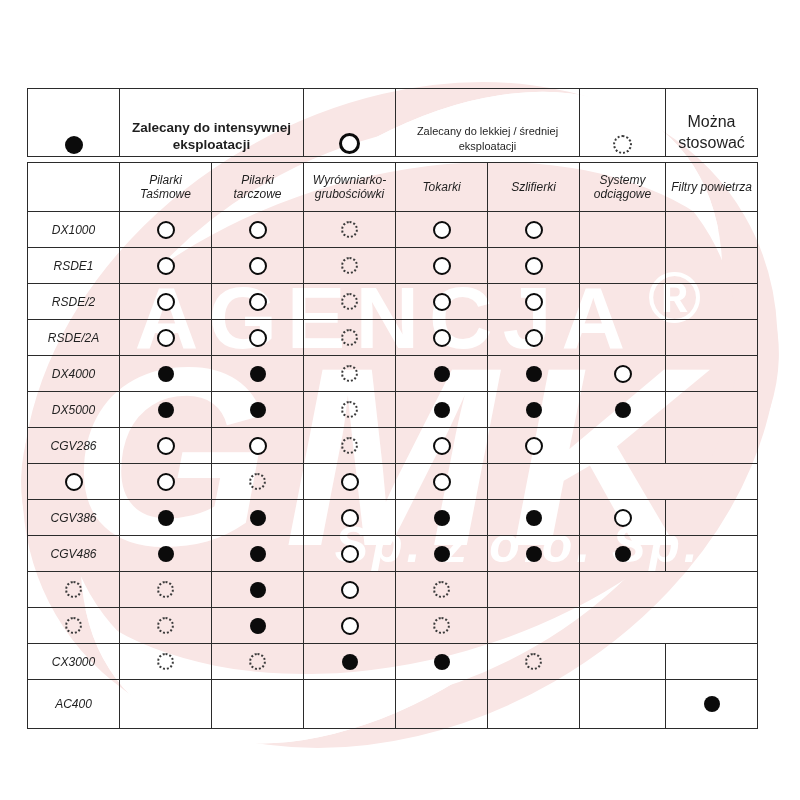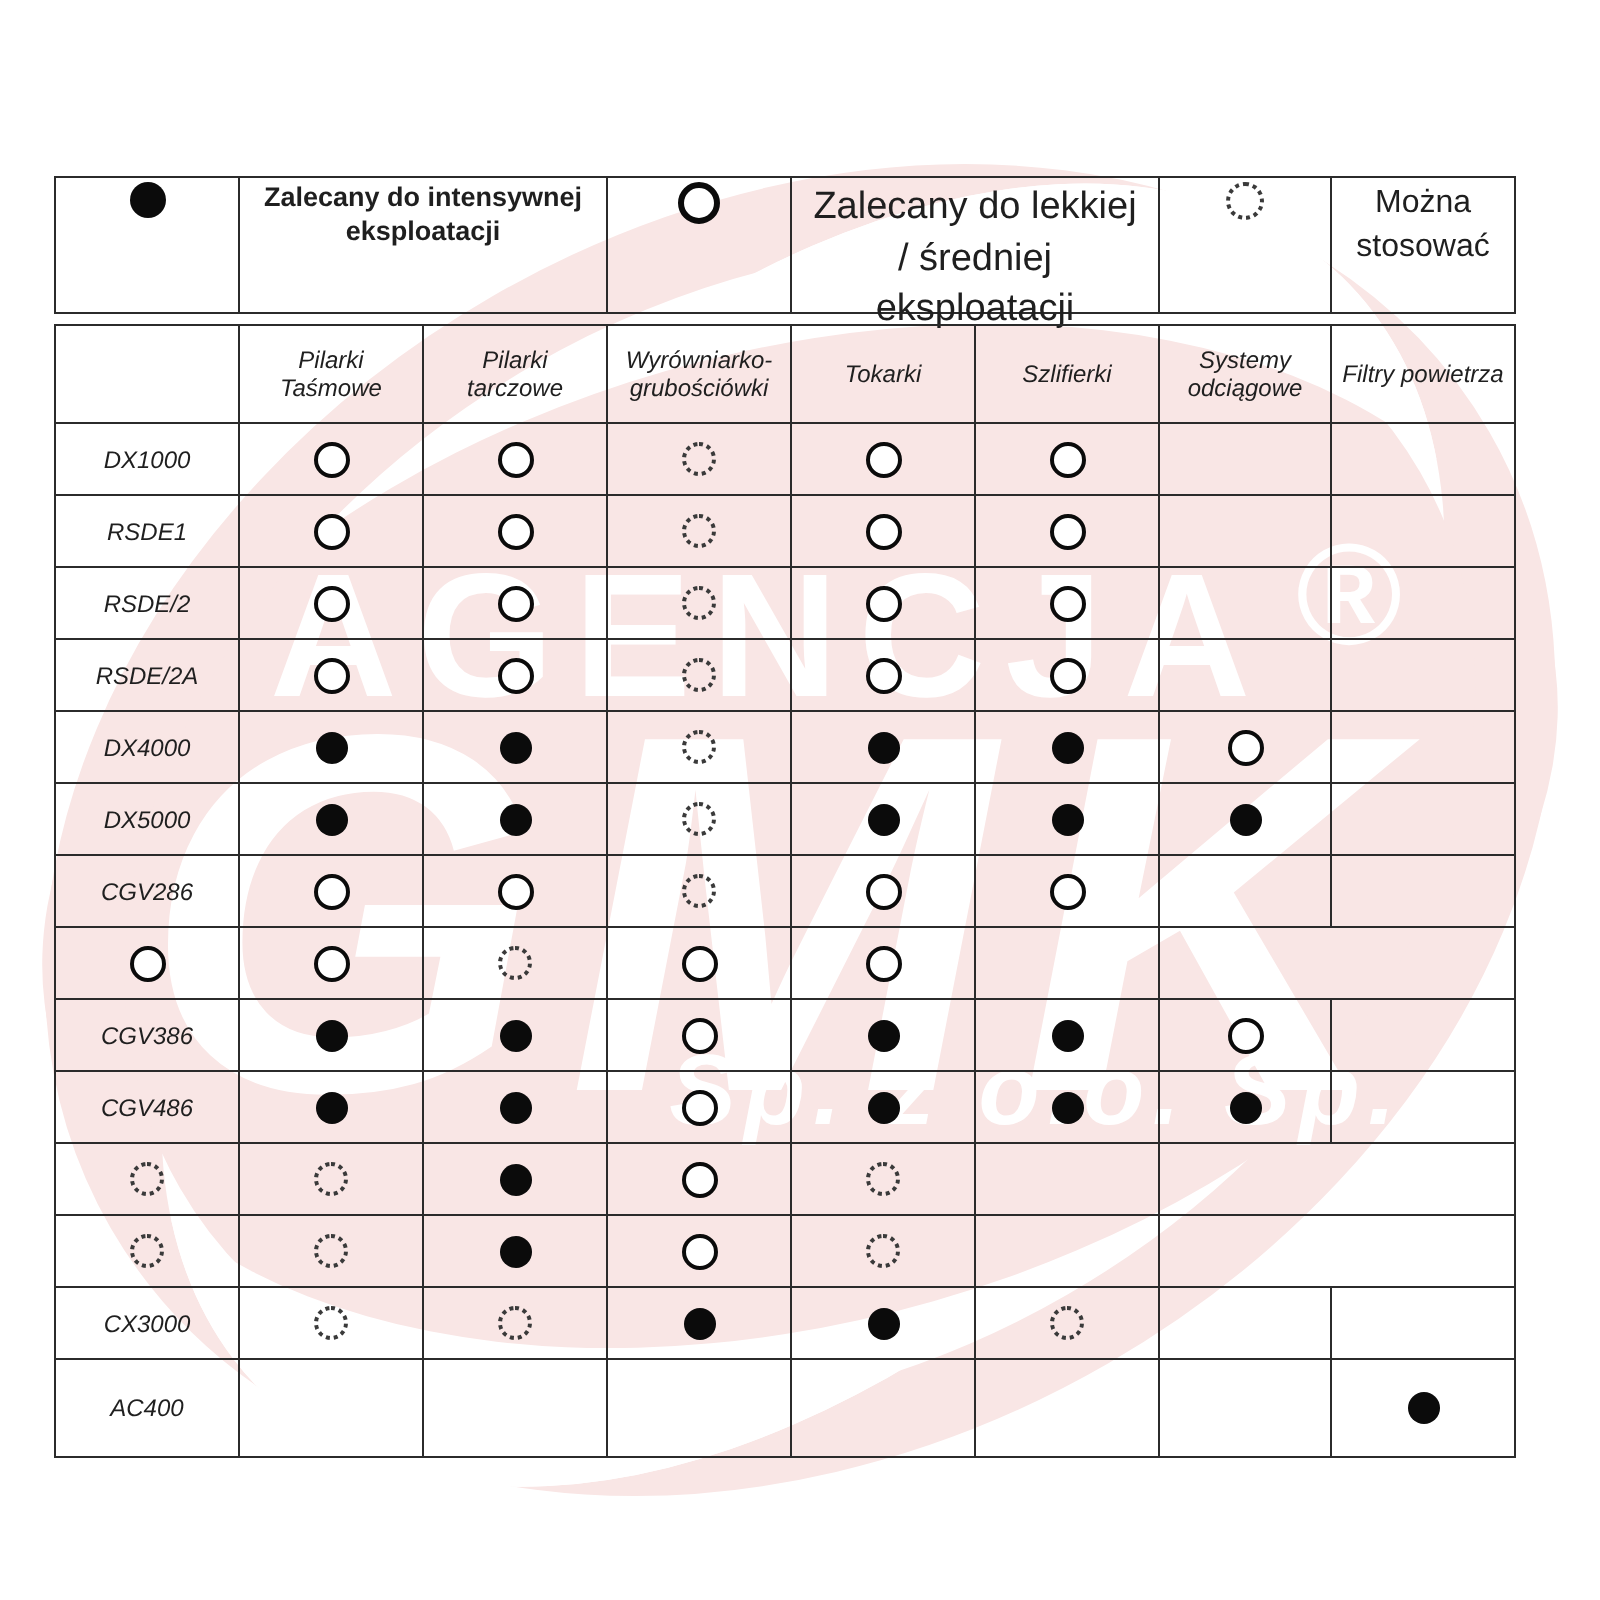--- a/index.html
+++ b/index.html
@@ -19,26 +19,26 @@
   .watermark text{fill:#ffffff;font-family:"Liberation Sans", sans-serif;font-weight:bold;}
   .wm-agencja{font-size:88px;letter-spacing:10px;}
   .wm-gmk{font-size:255px;letter-spacing:14px;font-style:italic;}
   .wm-sp{font-size:50px;letter-spacing:4px;font-style:italic;}
   .wm-reg{font-size:72px;}
 
   
   .tbl{position:absolute;z-index:1;background:transparent;border:1.5px solid var(--bc);}
   .legend-table{left:27px;top:88px;display:grid;grid-template-columns:92px 184px 92px 184px 86px 91px;}
   .legend-cell{
-    height:67px;display:flex;flex-direction:column;align-items:center;justify-content:flex-start;
+    height:67px;display:flex;flex-direction:column;align-items:center;justify-content:flex-end;
     text-align:center;border-right:1.5px solid var(--bc);box-sizing:border-box;padding:2px 6px;
   }
   .legend-cell:last-child{border-right:none;}
   .legend-label-strong{font-size:13.5px;font-weight:bold;line-height:1.25;}
-  .legend-label{font-size:19px;line-height:1.35;}
+  .legend-label{font-size:11px;line-height:1.35;}
   .legend-label-small{font-size:16px;line-height:1.35;}
 
   .main-table{left:27px;top:162px;display:flex;flex-direction:column;}
   .trow{display:grid;grid-template-columns:92px 92px 92px 92px 92px 92px 86px 91px;border-bottom:1.5px solid var(--bc);font-style:italic;}
   .trow:last-child{border-bottom:none;}
   .cell{
     border-right:1.5px solid var(--bc);box-sizing:border-box;
     display:flex;align-items:center;justify-content:center;text-align:center;
     background:transparent;
   }

